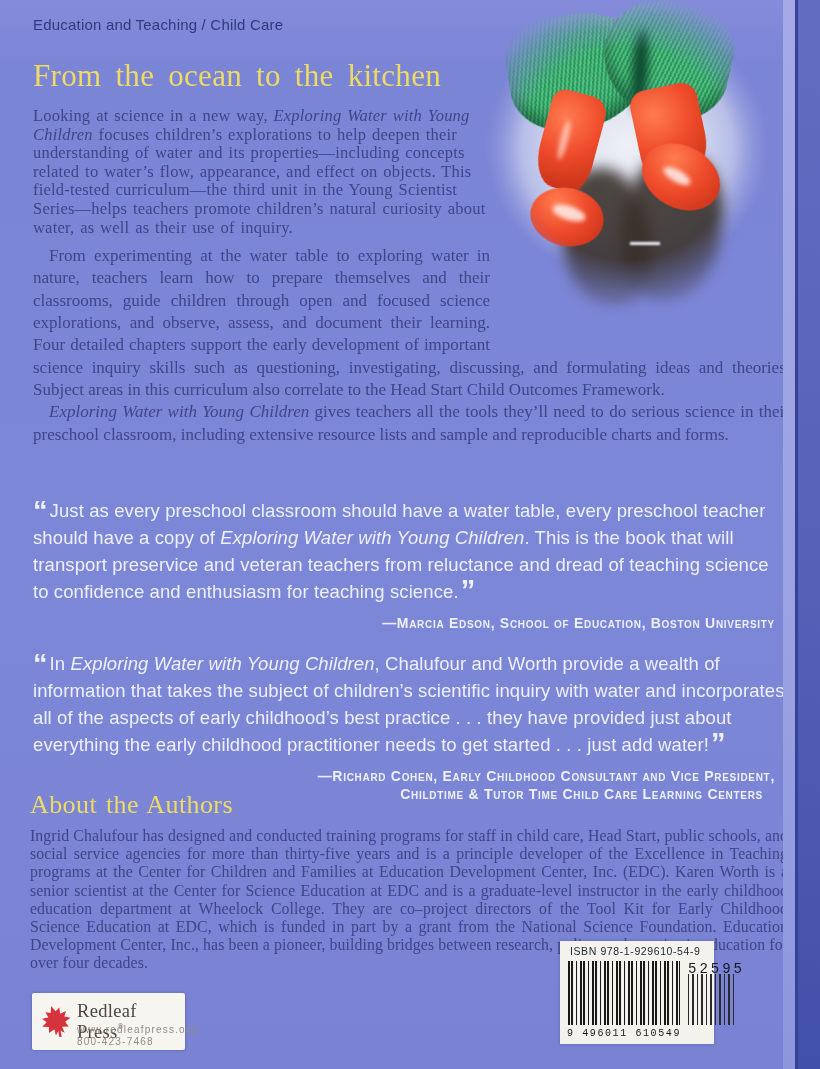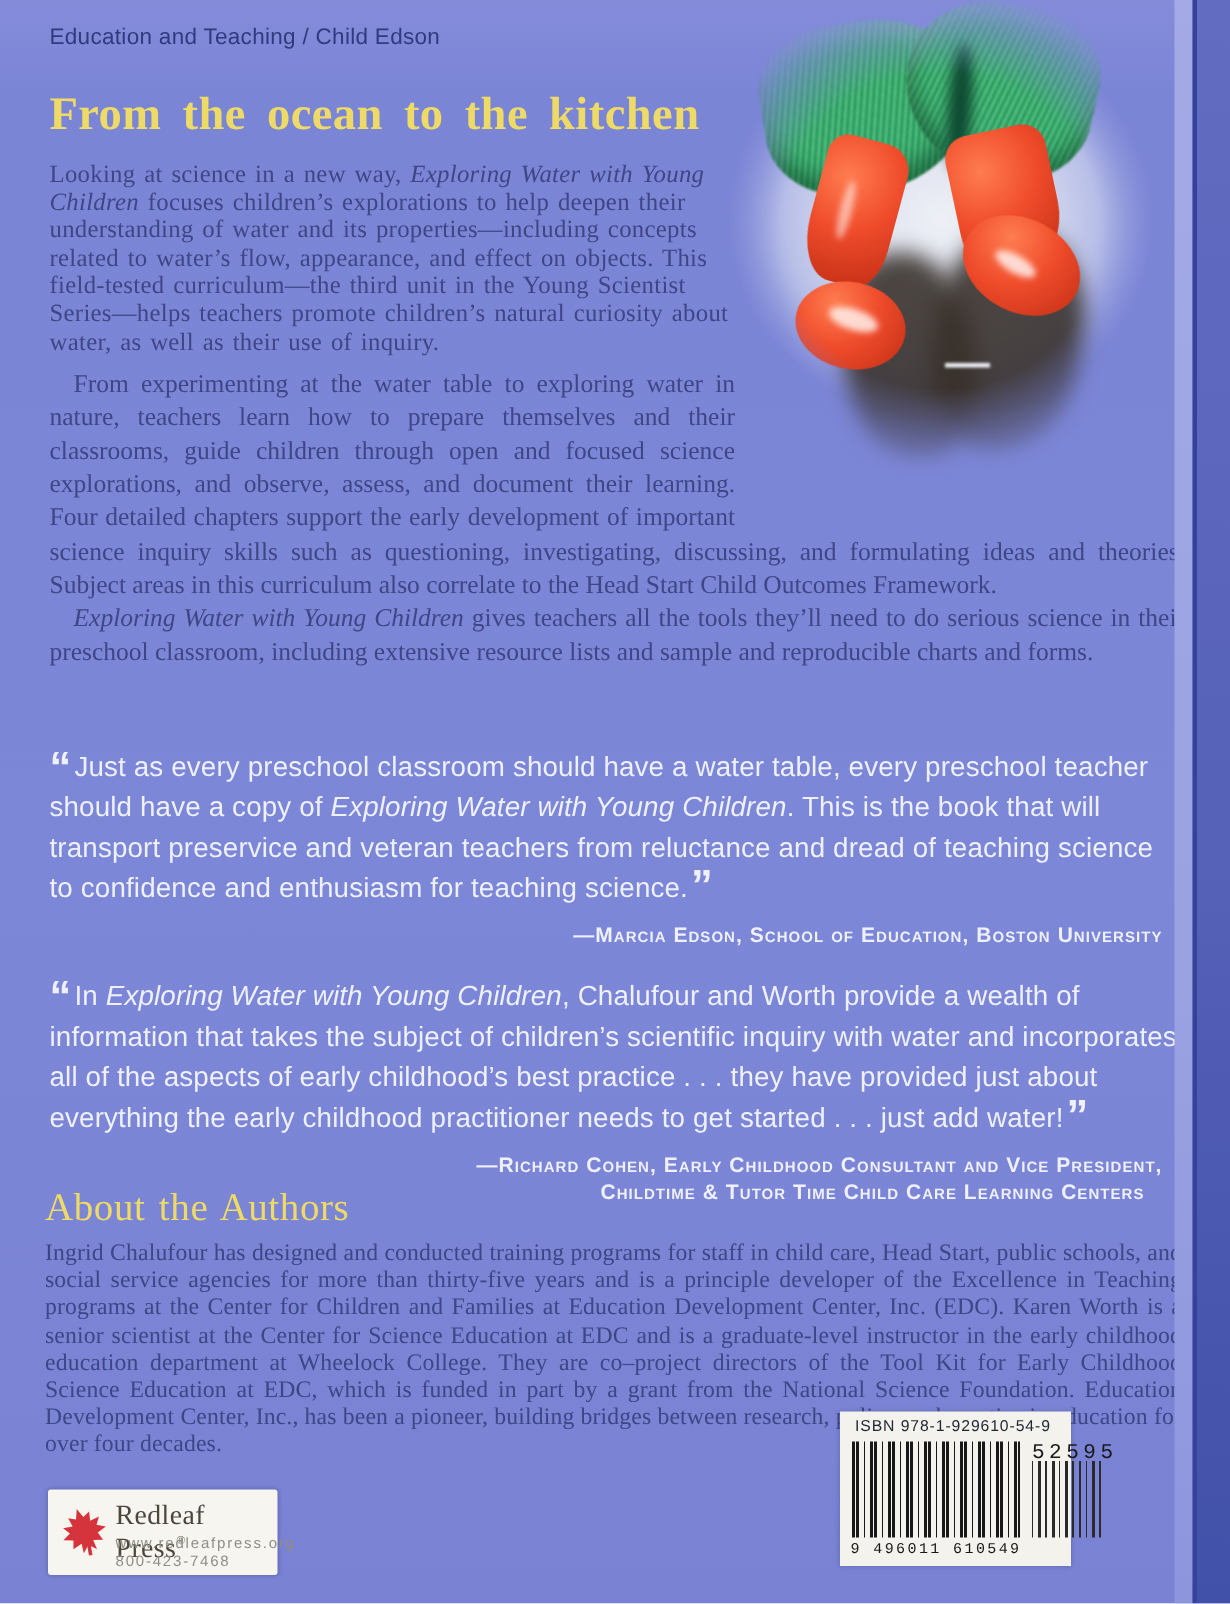--- a/index.html
+++ b/index.html
@@ -45,21 +45,21 @@
   .edge-highlight{position:absolute;left:783px;top:0;width:12px;height:1069px;z-index:3;
     background:linear-gradient(180deg,#a3aae6,#9aa2e2 60%,#8d96dd);}
   .edge-line{position:absolute;left:795px;top:0;width:3px;height:1069px;z-index:3;background:#36429a;}
   .edge-pages{position:absolute;left:798px;top:0;width:22px;height:1069px;z-index:3;
     background:linear-gradient(180deg,#626dc2 0%,#5560b7 55%,#4150a8 100%);}
 
   
   .content{position:absolute;left:33px;top:10px;width:757px;z-index:2;color:#3e4686;}
   .photo-spacer{float:right;width:300px;height:340px;}
   .category{margin-top:6px;font-size:15px;letter-spacing:.2px;color:#2f3b7e;}
-  .headline{margin:24px 0 0 0;font-family:"Liberation Serif",serif;font-weight:bold;
+  .headline{margin:24px 0 0 0;font-family:"Liberation Serif",serif;font-weight:normal;
     font-size:31px;line-height:37px;color:#eeda66;word-spacing:6px;letter-spacing:.3px;}
   .headline .line{display:block;}
   .intro p{font-family:"Liberation Serif",serif;margin:0;}
   .p1{margin-top:13px !important;font-size:16.5px;line-height:18.6px;letter-spacing:.2px;word-spacing:1.5px;}
   .p2{margin-top:8px !important;font-size:17px;line-height:22.3px;text-indent:16px;text-align:justify;}
   .p3{font-size:17px;line-height:22.3px;text-indent:16px;text-align:justify;}
 
   .quotes{position:absolute;left:33px;top:497px;width:752px;z-index:2;color:#eef0fc;}
   .quote p{margin:0;font-size:18.5px;line-height:27px;font-weight:500;letter-spacing:.1px;}
   .qmark{font-size:29px;font-weight:bold;line-height:0;position:relative;top:4px;padding-right:2px;}
@@ -116,21 +116,21 @@
     <div class="boot shaft-right"></div>
     <div class="boot foot-right"></div>
     <div class="boot-shine shine1"></div>
     <div class="boot-shine shine2"></div>
     <div class="boot-shine shine3"></div>
     <div class="ripple"></div>
   </div>
 
   <div class="content intro">
     <div class="photo-spacer"></div>
-    <div class="category">Education and Teaching / Child Edson</div>
+    <div class="category">Education and Teaching / Child Care</div>
     <h1 class="headline">
       <span class="line">From the ocean to the kitchen</span>
     </h1>
     <p class="p1"><span>Looking at science in a new way, </span><i>Exploring Water with Young Children</i><span> focuses children’s explorations to help deepen their understanding of water and its properties—including concepts related to water’s flow, appearance, and effect on objects. This field-tested curriculum—the third unit in the Young Scientist Series—helps teachers promote children’s natural curiosity about water, as well as their use of inquiry.</span></p>
     <p class="p2">From experimenting at the water table to exploring water in nature, teachers learn how to prepare themselves and their classrooms, guide children through open and focused science explorations, and observe, assess, and document their learning. Four detailed chapters support the early development of important science inquiry skills such as questioning, investigating, discussing, and formulating ideas and theories. Subject areas in this curriculum also correlate to the Head Start Child Outcomes Framework.</p>
     <p class="p3"><i>Exploring Water with Young Children</i><span> gives teachers all the tools they’ll need to do serious science in their preschool classroom, including extensive resource lists and sample and reproducible charts and forms.</span></p>
   </div>
 
   <div class="quotes">
     <div class="quote">

